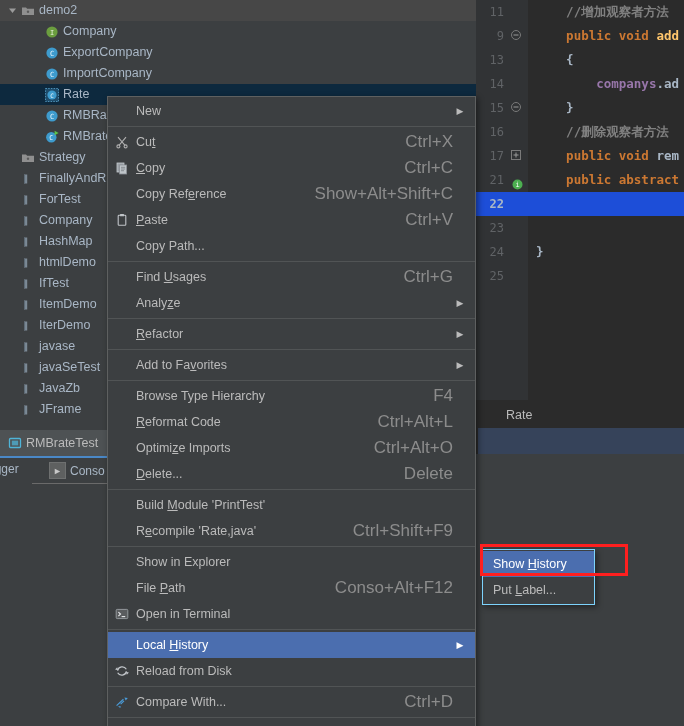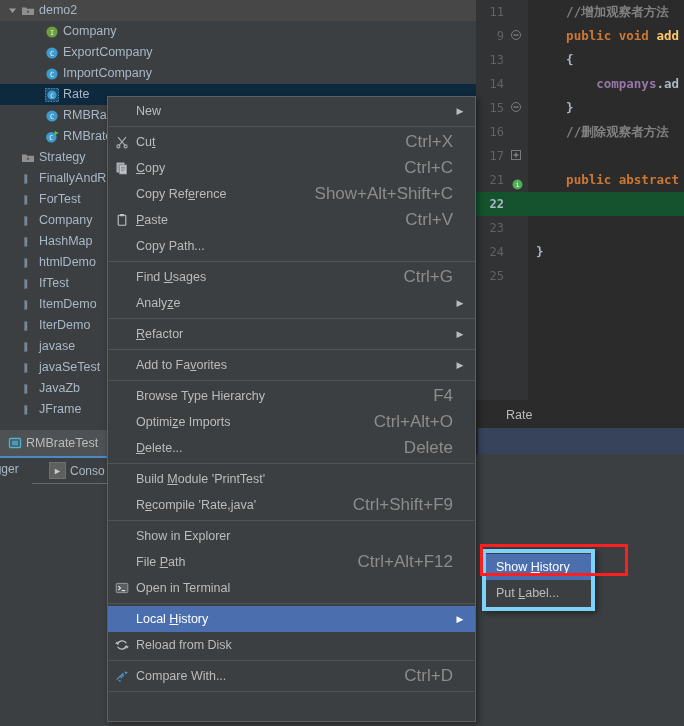--- a/index.html
+++ b/index.html
@@ -39,21 +39,21 @@
   .code-line{
     position:relative;height:24px;line-height:24px;
     font-family:"DejaVu Sans Mono","Liberation Mono",monospace;font-size:12.5px;
     white-space:nowrap;
   }
   .code-line .ln{
     position:absolute;left:0;width:28px;text-align:right;
     color:#606366;font-size:12px;
   }
   .code-line.cur .ln{color:#A9B7C6;font-weight:bold;}
-  .code-line.cur{background:#14532d;}
+  .code-line.cur{background:#1d4ed8;}
   .code-line .fold{position:absolute;left:34px;top:0;width:12px;text-align:center;color:#888;}
   .code-line .txt{position:absolute;left:60px;top:0;font-weight:bold;}
   .k{color:#CC7832;}
   .cm{color:#808080;}
   .fld{color:#9876AA;}
   .mth{color:#FFC66D;}
   .pl{color:#A9B7C6;}
   .gutter-bulb{position:absolute;left:36px;top:6px;}
   
   #rate-tabstrip{
@@ -121,21 +121,21 @@
   .mi .mico{width:28px;flex:0 0 28px;display:flex;align-items:center;justify-content:center;}
   .mi .mlabel{flex:1 1 auto;white-space:nowrap;}
   .mi .mkey{flex:0 0 auto;color:#8C8C8C;font-size:17px;padding-left:20px;}
   .mi .marrow{flex:0 0 auto;width:14px;text-align:center;color:#BBBBBB;font-size:9px;}
   .mi.sel .marrow{color:#FFFFFF;}
   .msep{height:1px;background:#515455;margin:2px 0;}
   .u{text-decoration:underline;}
   
   #submenu{
     position:absolute;left:482px;top:549px;width:113px;
-    background:#3C3F41;border:4px solid #7dd3fc;box-sizing:border-box;
+    background:#3C3F41;border:1px solid #7dd3fc;box-sizing:border-box;
     box-shadow:2px 2px 6px rgba(0,0,0,0.45);z-index:60;padding:1px 0;
   }
   #submenu .mi{padding-left:10px;}
   #red-box{
     position:absolute;left:480px;top:544px;width:148px;height:32px;
     border:3px solid #FF1F1F;box-sizing:border-box;z-index:70;pointer-events:none;
   }
 </style>
 </head>
 <body>
@@ -340,20 +340,21 @@
     <div class="code-line">
       <span class="ln">16</span>
       <span class="txt"><span class="pl">&nbsp;&nbsp;&nbsp;&nbsp;</span><span class="cm">//删除观察者方法</span></span>
     </div>
     <div class="code-line">
       <span class="ln">17</span>
       <span class="fold"><svg width="10" height="10" viewBox="0 0 10 10">
           <rect x="0.5" y="0.5" width="9" height="9" fill="none" stroke="#7A7A7A"></rect>
           <path d="M2.5 5h5M5 2.5v5" stroke="#9A9A9A" stroke-width="1"></path>
         </svg></span>
+      <span class="txt"><span class="pl">&nbsp;&nbsp;&nbsp;&nbsp;</span><span class="k">public&nbsp;void&nbsp;</span><span class="pl">rem</span></span>
     </div>
     <div class="code-line">
       <span class="ln">21</span>
       <span class="gutter-bulb"><svg width="11" height="11" viewBox="0 0 11 11">
           <circle cx="5.5" cy="5.5" r="5" fill="#4CAF50"></circle>
           <text x="5.5" y="8" font-size="7" fill="#fff" text-anchor="middle" font-family="monospace">i</text>
         </svg></span>
       <span class="txt"><span class="pl">&nbsp;&nbsp;&nbsp;&nbsp;</span><span class="k">public&nbsp;abstract</span></span>
     </div>
     <div class="code-line cur">
@@ -484,20 +485,26 @@
     </div>
     <div class="msep"></div>
     <div class="mi">
       <span class="mico"></span>
       <span class="mlabel">Browse Type Hierarchy</span>
       <span class="mkey">F4</span>
       <span class="marrow"></span>
     </div>
     <div class="mi">
       <span class="mico"></span>
+      <span class="mlabel"><span class="u">R</span>eformat Code</span>
+      <span class="mkey">Ctrl+Alt+L</span>
+      <span class="marrow"></span>
+    </div>
+    <div class="mi">
+      <span class="mico"></span>
       <span class="mlabel">Optimi<span class="u">z</span>e Imports</span>
       <span class="mkey">Ctrl+Alt+O</span>
       <span class="marrow"></span>
     </div>
     <div class="mi">
       <span class="mico"></span>
       <span class="mlabel"><span class="u">D</span>elete...</span>
       <span class="mkey">Delete</span>
       <span class="marrow"></span>
     </div>
@@ -515,21 +522,21 @@
     </div>
     <div class="msep"></div>
     <div class="mi">
       <span class="mico"></span>
       <span class="mlabel">Show in Explorer</span>
       <span class="marrow"></span>
     </div>
     <div class="mi">
       <span class="mico"></span>
       <span class="mlabel">File <span class="u">P</span>ath</span>
-      <span class="mkey">Ctrl+Alt+F12</span>
+      <span class="mkey">Conso+Alt+F12</span>
       <span class="marrow"></span>
     </div>
     <div class="mi">
       <span class="mico">
         <svg width="14" height="14" viewBox="0 0 14 14">
           <rect x="1.2" y="2.4" width="11.6" height="9.2" rx="1" fill="#5A5D5F" stroke="#9BA0A4" stroke-width="0.9"></rect>
           <path d="M3.4 5.2l2.1 1.9-2.1 1.9" fill="none" stroke="#E6E8EA" stroke-width="1.1"></path>
           <path d="M6.6 9.6h3.6" stroke="#E6E8EA" stroke-width="1.1"></path>
         </svg>
       </span>

